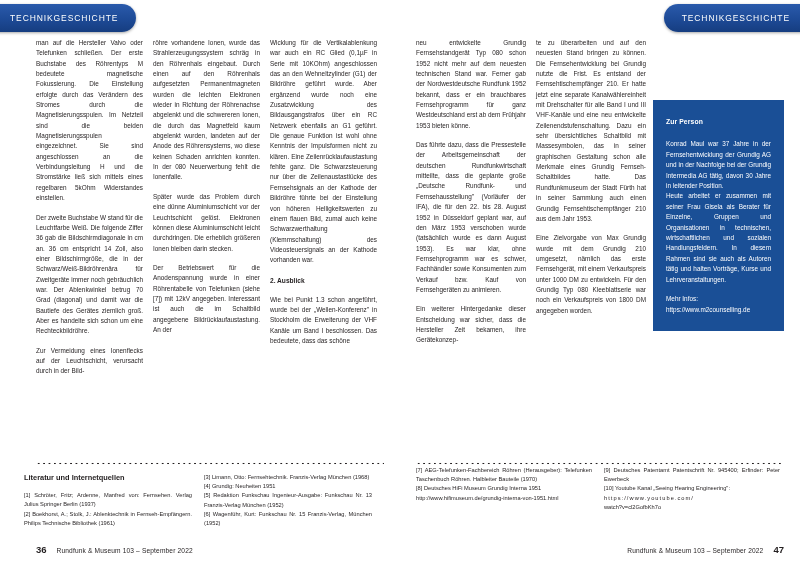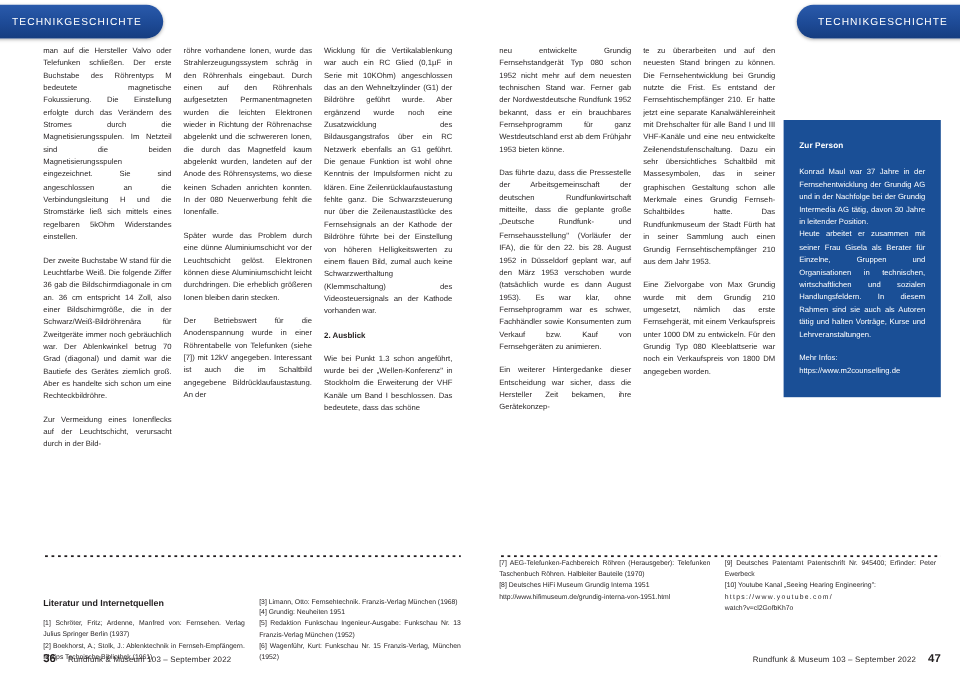--- a/index.html
+++ b/index.html
@@ -126,21 +126,21 @@
   }
   .dotrule-right { left: 16px; right: 16px; }
 
   
   .biblio {
     position: absolute;
     top: 473px;
     display: flex;
     gap: 12px;
   }
-  .biblio-left  { left: 36px; width: 348px; margin-top: 25px; }
+  .biblio-left  { left: 24px; width: 348px; }
   .biblio-right { left: 16px; width: 368px; top: 466px; }
   .biblio-col {
     width: 168px;
     font-size: 5.7px;
     line-height: 9.2px;
     text-align: justify;
   }
   .biblio-col.wide { width: 176px; }
   .biblio h4 {
     margin: 0 0 9px 0;

